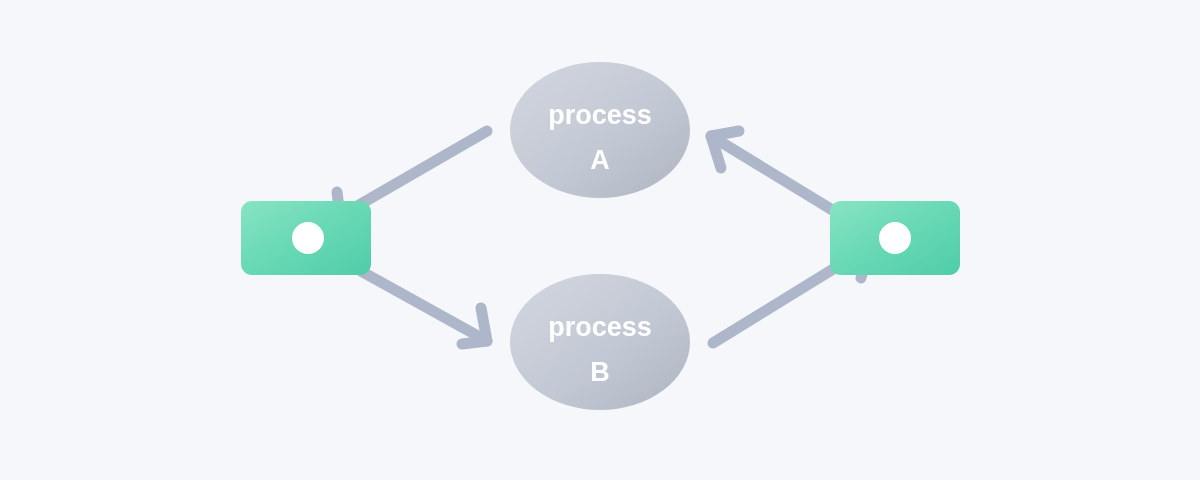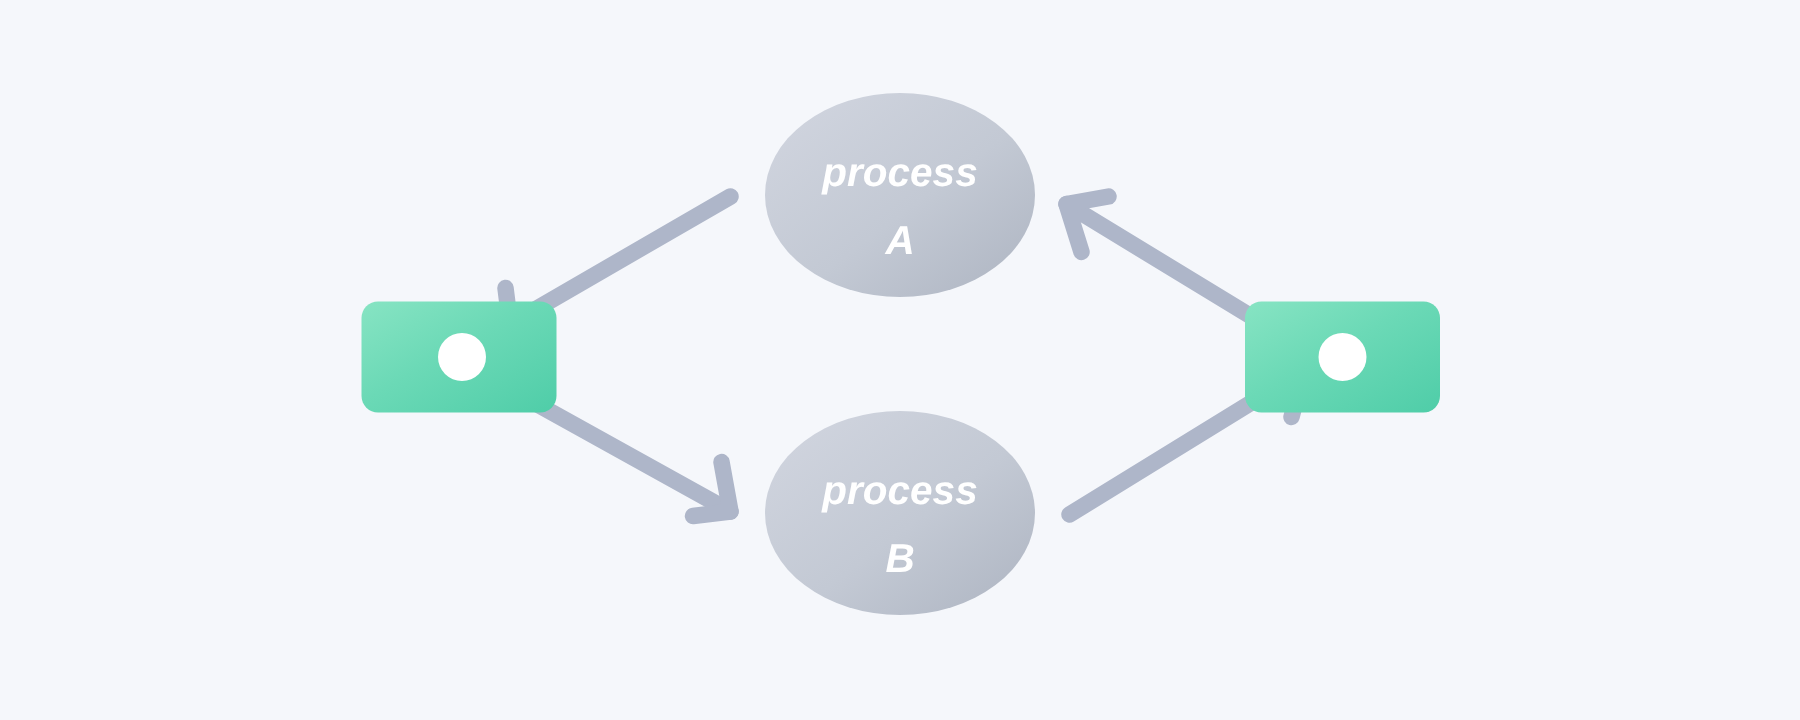--- a/index.html
+++ b/index.html
@@ -12,21 +12,20 @@
     height: 480px;
     background: #f5f7fb;
     font-family: "Liberation Sans", sans-serif;
     overflow: hidden;
   }
   #diagram-root {
     position: relative;
     width: 1200px;
     height: 480px;
     background: #f5f7fb;
-    font-style: italic;
   }
   #diagram-svg {
     display: block;
     width: 1200px;
     height: 480px;
   }
   .node-label {
     font-family: "Liberation Sans", sans-serif;
     font-size: 27px;
     font-weight: bold;

